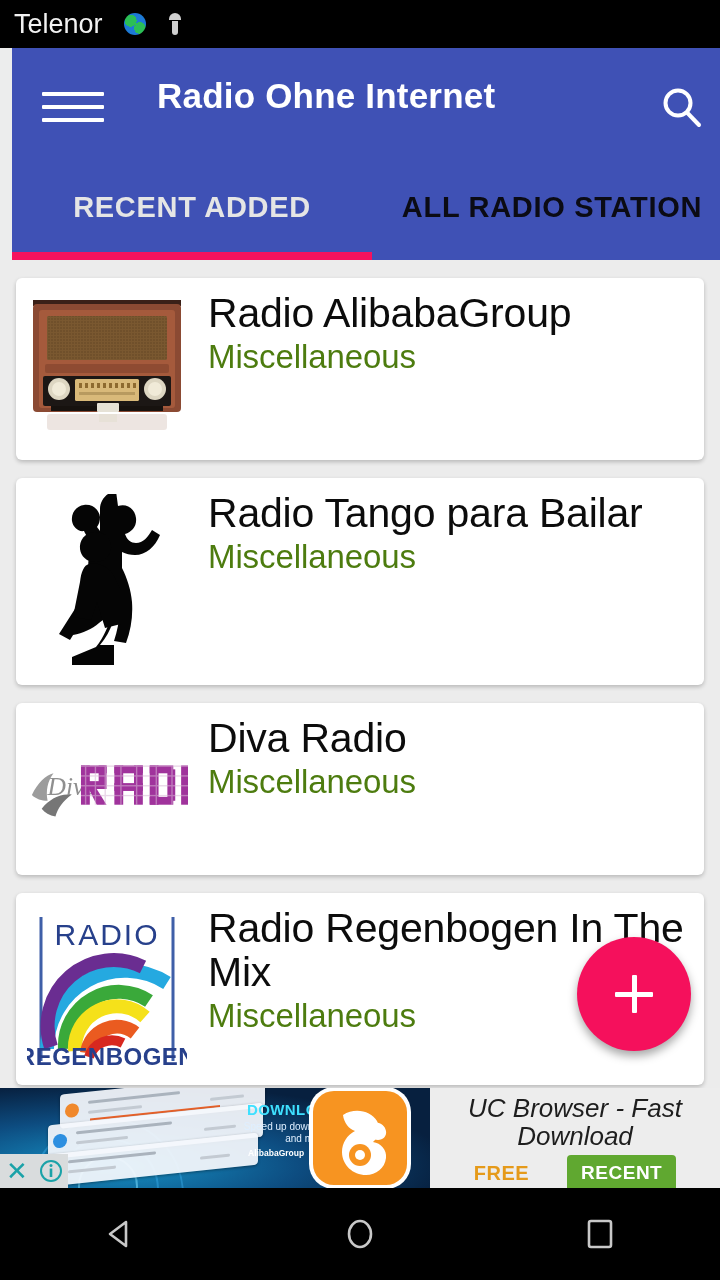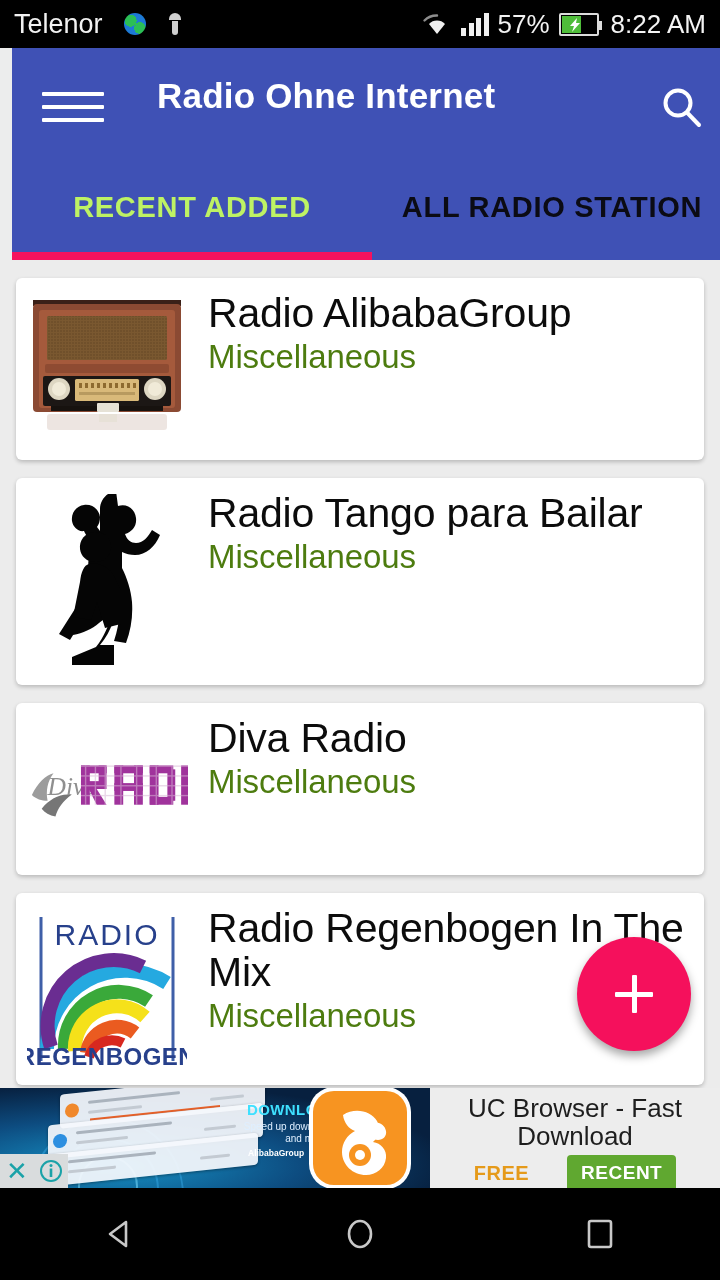--- a/index.html
+++ b/index.html
@@ -165,21 +165,21 @@
     display: flex;
     align-items: center;
     justify-content: center;
     font-size: 29px;
     font-weight: bold;
     letter-spacing: 0.7px;
     cursor: pointer;
     padding-bottom: 12px;
     box-sizing: border-box;
   }
-  .tab.active { color: #bef264; }
+  .tab.active { color: #e5e5e5; }
   .tab.inactive { color: #0b0b14; }
   .tab-indicator {
     position: absolute;
     left: 0;
     bottom: 0;
     width: 360px;
     height: 8px;
     background: #f5125e;
   }
 
@@ -371,20 +371,21 @@
     justify-content: flex-start;
     padding-top: 6px;
     box-sizing: border-box;
   }
   .ad-title {
     font-size: 26px;
     color: #1e1e1e;
     text-align: center;
     line-height: 1.08;
     width: 270px;
+    font-style: italic;
   }
   .ad-actions {
     display: flex;
     align-items: center;
     gap: 38px;
     margin-top: 5px;
   }
   .ad-free {
     color: #e59a1a;
     font-weight: bold;
@@ -424,42 +425,20 @@
 </head>
 <body>
 
 <div id="screen">
 
   <div class="statusbar">
     <div class="sb-left">
       <span class="carrier">Telenor</span>
       <span class="globe-icon"></span>
       <span class="android-icon"></span>
-    </div>
-    <div class="sb-right">
-      <span class="wifi-icon">
-        <svg viewBox="0 0 30 24" width="30" height="24">
-          <path d="M15 22 L7 12 A11 11 0 0 1 23 12 Z" fill="#f0f0f0"></path>
-          <path d="M2.5 8.5 A17 17 0 0 1 15 3.5" stroke="#8d8d8d" stroke-width="2.4" fill="none" stroke-linecap="round"></path>
-        </svg>
-      </span>
-      <span class="signal-icon">
-        <i></i>
-          <i></i>
-          <i></i>
-          <i></i>
-      </span>
-      <span class="batt-pct">57%</span>
-      <span class="battery-icon">
-        <span class="fill"></span>
-        <svg width="40" height="19" viewBox="0 0 40 19" style="position:absolute;left:0;top:0;">
-          <path d="M16 3 L9 11 L13 11 L11 17 L19 8 L15 8 Z" fill="#ffffff"></path>
-        </svg>
-      </span>
-      <span class="clock">8:22 AM</span>
     </div>
   </div>
 
   <div class="appbar">
     <div class="appbar-top">
       <div class="menu-btn">
         <span></span>
           <span></span>
           <span></span>
       </div>

